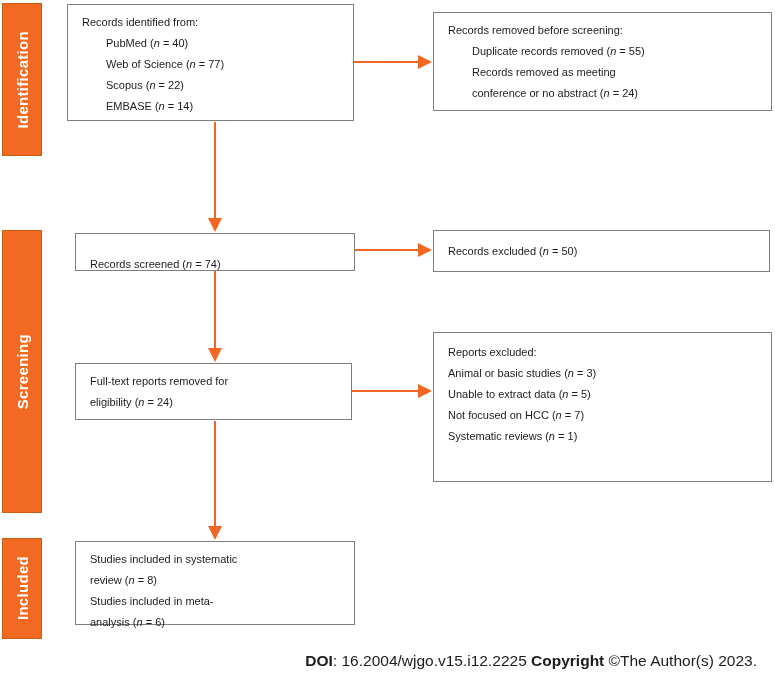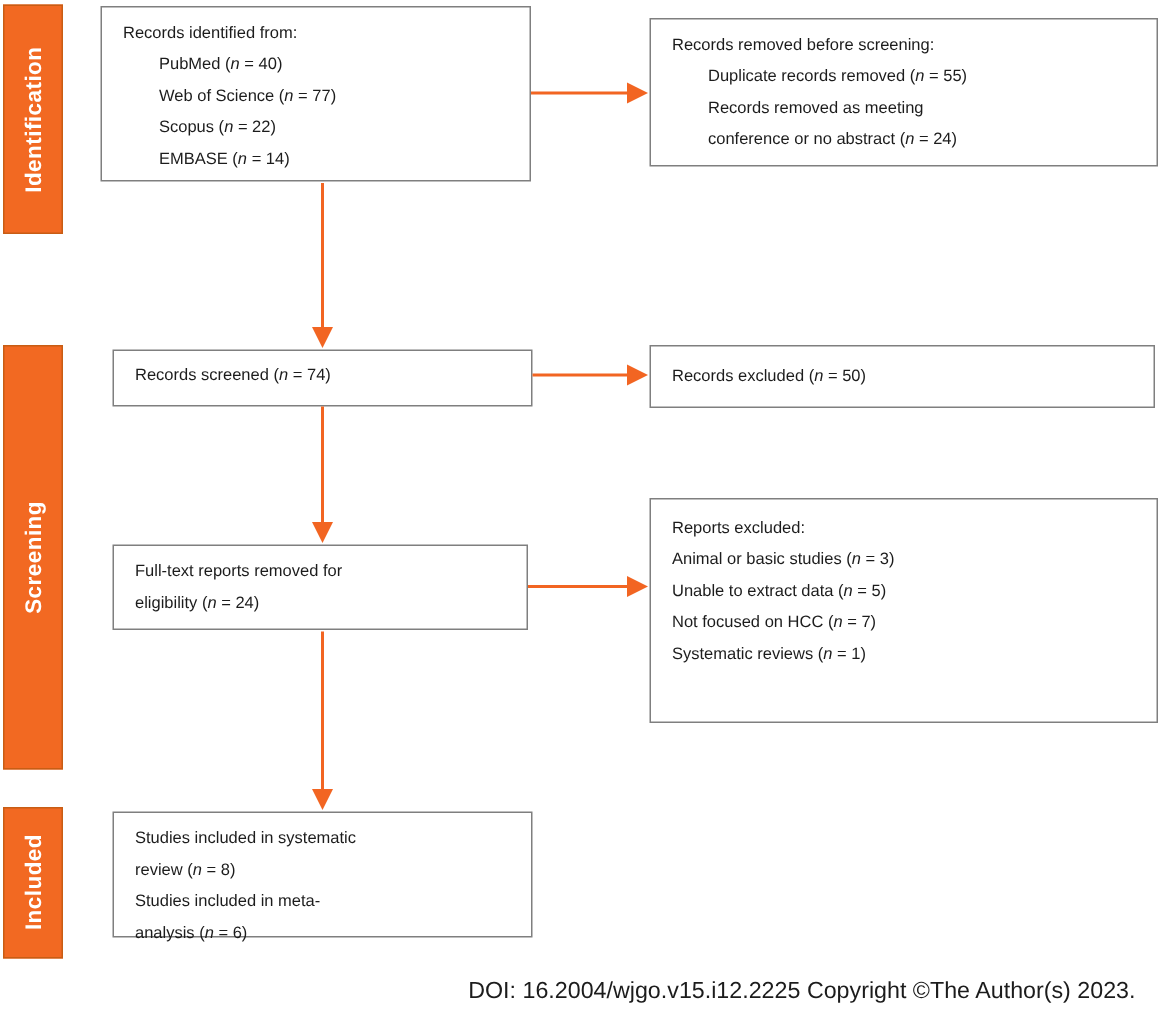--- a/index.html
+++ b/index.html
@@ -58,21 +58,21 @@
     border-right: 7px solid transparent;
     border-top: 14px solid #F26522;
   }
   .footer {
     position: absolute;
     top: 652px;
     right: 18px;
     font-size: 15.5px;
     white-space: nowrap;
   }
-  .footer .bold { font-weight: normal; }
+  .footer .bold { font-weight: bold; }
 </style>
 </head>
 <body>
 
 <div id="canvas">
 
   <div class="stage-bar" style="top:3px; height:153px;">
     <span class="stage-label">Identification</span>
   </div>
   <div class="stage-bar" style="top:230px; height:283px;">
@@ -90,21 +90,21 @@
       <div class="line indent">EMBASE (<i>n</i> = 14)</div>
     </div>
 
   <div class="flow-box" style="left:433px; top:12px; width:339px; height:99px;">
       <div class="line">Records removed before screening:</div>
       <div class="line indent">Duplicate records removed  (<i>n</i> = 55)</div>
       <div class="line indent">Records removed as meeting</div>
       <div class="line indent">conference or no abstract (<i>n</i> = 24)</div>
     </div>
 
-  <div class="flow-box" style="left:75px; top:233px; width:280px; height:38px; padding-top:6px;">
+  <div class="flow-box" style="left:75px; top:233px; width:280px; height:38px; padding-top:20px;">
       <div class="line">Records screened (<i>n</i> = 74)</div>
     </div>
 
   <div class="flow-box" style="left:433px; top:230px; width:337px; height:42px; padding-top:10px;">
       <div class="line">Records excluded (<i>n</i> = 50)</div>
     </div>
 
   <div class="flow-box" style="left:75px; top:363px; width:277px; height:57px;">
       <div class="line">Full-text reports removed for</div>
       <div class="line">eligibility (<i>n</i> = 24)</div>

